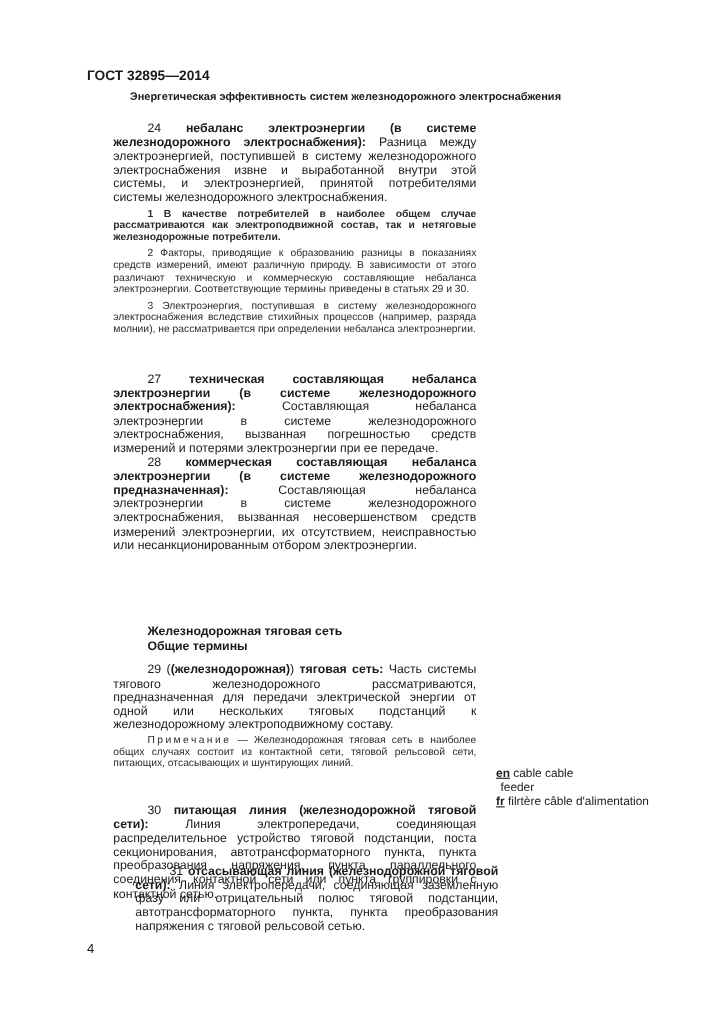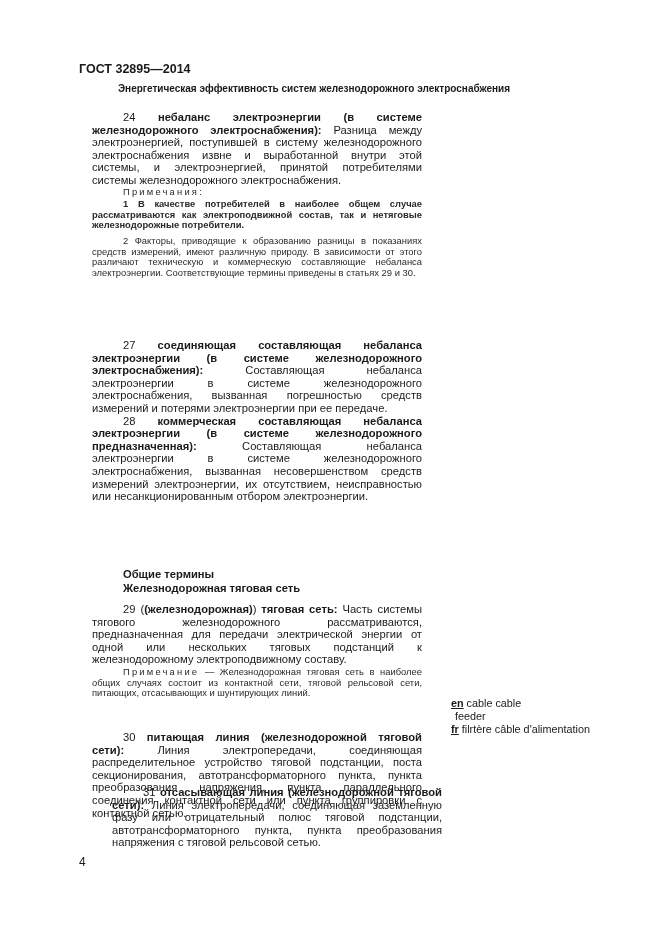--- a/index.html
+++ b/index.html
@@ -1,52 +1,52 @@
 <!DOCTYPE html>
 <html><head>
 <meta charset="utf-8">
 <style>
   html, body { margin: 0; padding: 0; background: #ffffff; }
   body { width: 661px; height: 936px; position: relative; overflow: hidden;
          font-family: "Liberation Sans", sans-serif; color: #1a1a1a; }
   .hdr { position: absolute; left: 79px; top: 62px; font-size: 12.5px; font-weight: bold; }
   .sect { position: absolute; left: 118px; top: 83px; font-size: 10px; font-weight: bold; white-space: nowrap; }
-  .col { position: absolute; left: 92px; width: 330px; }
+  .col { position: absolute; left: 103px; width: 330px; }
   .p { font-size: 11.2px; line-height: 12.6px; text-align: justify; text-align-last: left; margin: 0; }
   .p .ind { display: inline-block; width: 31px; }
   .p b { font-weight: bold; }
   .n { font-size: 9.4px; line-height: 10.6px; text-align: justify; text-align-last: left; margin: 0; color: #2a2a2a; }
   .n .ind { display: inline-block; width: 31px; }
   .sp { letter-spacing: 2.2px; }
   .sub { font-size: 11.2px; font-weight: bold; line-height: 14px; margin: 0 0 0 31px; }
   .foreign { position: absolute; left: 451px; top: 697px; font-size: 10.8px; line-height: 12.8px; }
   .foreign b { font-weight: bold; text-decoration: underline; }
   .pnum { position: absolute; left: 79px; top: 855px; font-size: 12px; }
 </style>
 </head>
 <body>
 
 <div class="hdr">ГОСТ 32895—2014</div>
 <div class="sect">Энергетическая эффективность систем железнодорожного электроснабжения</div>
 
 <div class="col" style="top:111px;">
   <p class="p"><span class="ind"></span><span>24</span> <b>небаланс электроэнергии (в системе железнодорожного электроснабжения):</b> <span>Разница между электроэнергией, поступившей в систему железнодорожного электроснабжения извне и выработанной внутри этой системы, и электроэнергией, принятой потребителями системы железнодорожного электроснабжения.</span></p>
-  <p class="n"><span class="ind"></span><span class="sp">Примечания:</span></p>
   <p class="n" style="margin-top:2px;font-weight:bold;"><span class="ind"></span><span>1 В качестве потребителей в наиболее общем случае рассматриваются как электроподвижной состав, так и нетяговые железнодорожные потребители.</span></p>
   <p class="n" style="margin-top:5px;"><span class="ind"></span><span>2 Факторы, приводящие к образованию разницы в показаниях средств измерений, имеют различную природу. В зависимости от этого различают техническую и коммерческую составляющие небаланса электроэнергии. Соответствующие термины приведены в статьях 29 и 30.</span></p>
+  <p class="n" style="margin-top:5px;"><span class="ind"></span><span>3 Электроэнергия, поступившая в систему железнодорожного электроснабжения вследствие стихийных процессов (например, разряда молнии), не рассматривается при определении небаланса электроэнергии.</span></p>
 </div>
 
 <div class="col" style="top:339px;">
-  <p class="p"><span class="ind"></span><span>27</span> <b>соединяющая составляющая небаланса электроэнергии (в системе железнодорожного электроснабжения):</b> <span>Составляющая небаланса электроэнергии в системе железнодорожного электроснабжения, вызванная погрешностью средств измерений и потерями электроэнергии при ее передаче.</span></p>
+  <p class="p"><span class="ind"></span><span>27</span> <b>техническая составляющая небаланса электроэнергии (в системе железнодорожного электроснабжения):</b> <span>Составляющая небаланса электроэнергии в системе железнодорожного электроснабжения, вызванная погрешностью средств измерений и потерями электроэнергии при ее передаче.</span></p>
   <p class="p"><span class="ind"></span><span>28</span> <b>коммерческая составляющая небаланса электроэнергии (в системе железнодорожного предназначенная):</b> <span>Составляющая небаланса электроэнергии в системе железнодорожного электроснабжения, вызванная несовершенством средств измерений электроэнергии, их отсутствием, неисправностью или несанкционированным отбором электроэнергии.</span></p>
 </div>
 
 <div class="col" style="top:567px;">
+  <p class="sub">Железнодорожная тяговая сеть</p>
   <p class="sub">Общие термины</p>
-  <p class="sub">Железнодорожная тяговая сеть</p>
 </div>
 
 <div class="col" style="top:603px;">
   <p class="p"><span class="ind"></span><span>29</span> (<b>(железнодорожная)</b>) <b>тяговая сеть:</b> <span>Часть системы тягового железнодорожного рассматриваются, предназначенная для передачи электрической энергии от одной или нескольких тяговых подстанций к железнодорожному электроподвижному составу.</span></p>
   <p class="n" style="margin-top:1px;"><span class="ind"></span><span class="sp">Примечание</span> <span>— Железнодорожная тяговая сеть в наиболее общих случаях состоит из контактной сети, тяговой рельсовой сети, питающих, отсасывающих и шунтирующих линий.</span></p>
 </div>
 
 <div class="col" style="top:699px;margin-top:32px;">
   <p class="p"><span class="ind"></span><span>30</span> <b>питающая линия (железнодорожной тяговой сети):</b> <span>Линия электропередачи, соединяющая распределительное устройство тяговой подстанции, поста секционирования, автотрансформаторного пункта, пункта преобразования напряжения, пункта параллельного соединения контактной сети или пункта группировки с контактной сетью.</span></p>
 </div>

